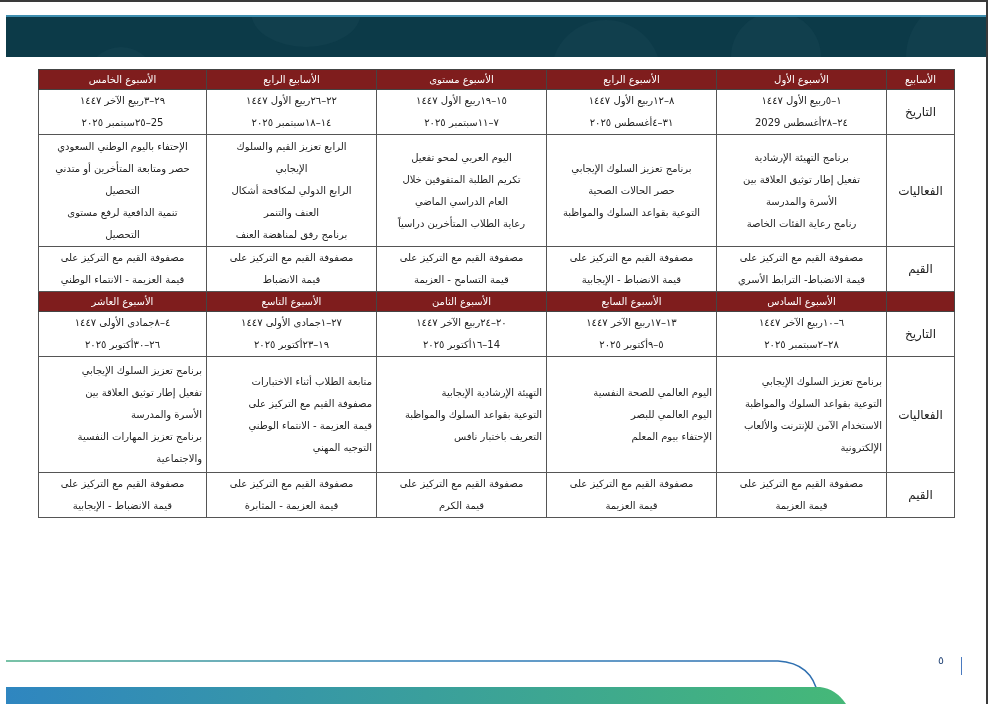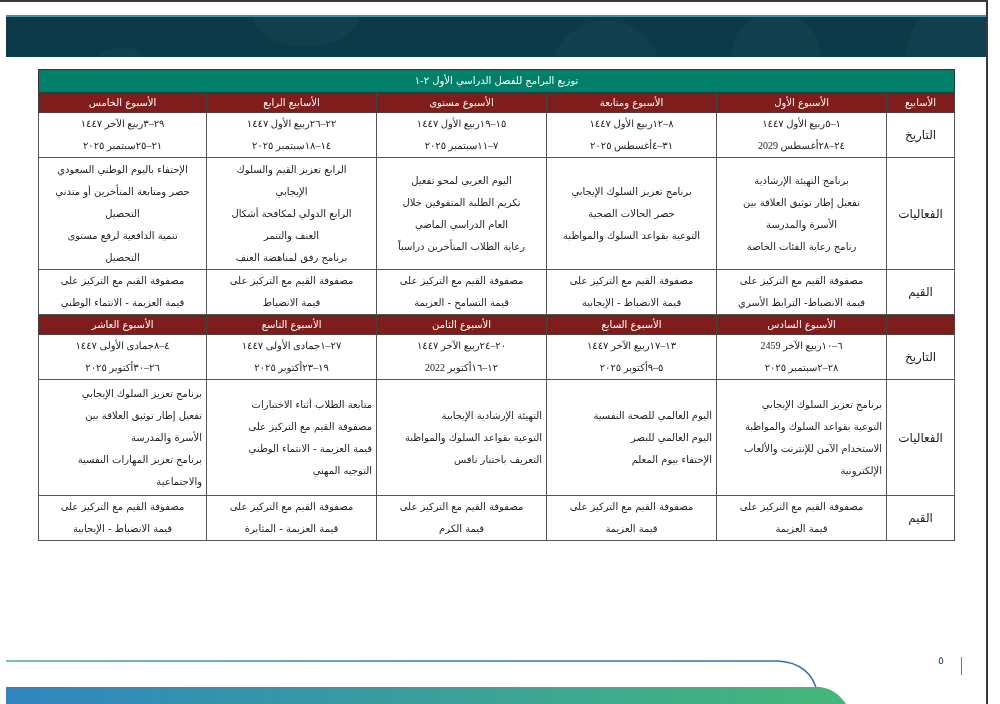--- a/index.html
+++ b/index.html
@@ -23,21 +23,21 @@
     .table-wrap { position: absolute; left: 38px; top: 69px; width: 916px; }
     table { border-collapse: collapse; width: 916px; table-layout: fixed; direction: rtl; }
     td, th {
       border: 1px solid #555555; font-size: 10px; color: #222;
       text-align: center; vertical-align: middle; padding: 0 4px; line-height: 22px;
       font-weight: normal;
     }
     .title-row td { background: #00806a; color: #fff; height: 22px; line-height: 22px; border-color: #333; }
     .week-head td { background: #7f1d1d; color: #fff; height: 19px; line-height: 19px; border-color: #444; }
     .label-cell { font-size: 12px; }
-    .date-cell { line-height: 22px; height: 44px; font-family: Liberation Serif, serif; }
+    .date-cell { line-height: 22px; height: 44px; }
     .act-cell { line-height: 22px; }
     .act-cell.right { text-align: right; }
     .val-cell { line-height: 22px; height: 44px; }
     .cell-line { display: block; white-space: nowrap; }
     .footer-svg { position: absolute; left: 0; top: 645px; }
     .page-num { position: absolute; left: 938px; top: 654px; font-size: 11px; color: #2a4a7a; }
     .page-bar { position: absolute; left: 961px; top: 657px; width: 1px; height: 18px; background: #4a7ac0; }
   </style>
 </head>
 <body>
@@ -57,28 +57,25 @@
   <table>
     <colgroup>
       <col style="width:68px">
       <col style="width:170px">
       <col style="width:170px">
       <col style="width:170px">
       <col style="width:170px">
       <col style="width:168px">
     </colgroup>
     <tbody>
-      <tr class="title-row">
-        <td colspan="6">توزيع البرامج للفصل الدراسي الأول ٢-١</td>
-      </tr>
 
       <tr class="week-head">
         <td>الأسابيع</td>
         <td>الأسبوع الأول</td>
-        <td>الأسبوع ومتابعة</td>
+        <td>الأسبوع الرابع</td>
         <td>الأسبوع مستوى</td>
         <td>الأسابيع الرابع</td>
         <td>الأسبوع الخامس</td>
       </tr>
       <tr>
         <td class="label-cell">التاريخ</td>
         <td class="date-cell">
           <span class="cell-line">١–٥ربيع الأول ١٤٤٧</span>
           <span class="cell-line">٢٤–٢٨أغسطس 2029</span>
         </td>
@@ -89,21 +86,21 @@
         <td class="date-cell">
           <span class="cell-line">١٥–١٩ربيع الأول ١٤٤٧</span>
           <span class="cell-line">٧–١١سبتمبر ٢٠٢٥</span>
         </td>
         <td class="date-cell">
           <span class="cell-line">٢٢–٢٦ربيع الأول ١٤٤٧</span>
           <span class="cell-line">١٤–١٨سبتمبر ٢٠٢٥</span>
         </td>
         <td class="date-cell">
           <span class="cell-line">٢٩–٣ربيع الآخر ١٤٤٧</span>
-          <span class="cell-line">٢١–٢٥سبتمبر ٢٠٢٥</span>
+          <span class="cell-line">25–٢٥سبتمبر ٢٠٢٥</span>
         </td>
       </tr>
       <tr style="height:112px">
         <td class="label-cell">الفعاليات</td>
         <td class="act-cell">
           <span class="cell-line">برنامج التهيئة الإرشادية</span>
           <span class="cell-line">تفعيل إطار توثيق العلاقة بين</span>
           <span class="cell-line">الأسرة والمدرسة</span>
           <span class="cell-line">رنامج رعاية الفئات الخاصة</span>
         </td>
@@ -161,30 +158,30 @@
         <td></td>
         <td>الأسبوع السادس</td>
         <td>الأسبوع السابع</td>
         <td>الأسبوع الثامن</td>
         <td>الأسبوع التاسع</td>
         <td>الأسبوع العاشر</td>
       </tr>
       <tr>
         <td class="label-cell">التاريخ</td>
         <td class="date-cell">
-          <span class="cell-line">٦–١٠ربيع الآخر 2459</span>
+          <span class="cell-line">٦–١٠ربيع الآخر ١٤٤٧</span>
           <span class="cell-line">٢٨–٢سبتمبر ٢٠٢٥</span>
         </td>
         <td class="date-cell">
           <span class="cell-line">١٣–١٧ربيع الآخر ١٤٤٧</span>
           <span class="cell-line">٥–٩أكتوبر ٢٠٢٥</span>
         </td>
         <td class="date-cell">
           <span class="cell-line">٢٠–٢٤ربيع الآخر ١٤٤٧</span>
-          <span class="cell-line">١٢–١٦أكتوبر 2022</span>
+          <span class="cell-line">14–١٦أكتوبر ٢٠٢٥</span>
         </td>
         <td class="date-cell">
           <span class="cell-line">٢٧–١جمادى الأولى ١٤٤٧</span>
           <span class="cell-line">١٩–٢٣أكتوبر ٢٠٢٥</span>
         </td>
         <td class="date-cell">
           <span class="cell-line">٤–٨جمادى الأولى ١٤٤٧</span>
           <span class="cell-line">٢٦–٣٠أكتوبر ٢٠٢٥</span>
         </td>
       </tr>

